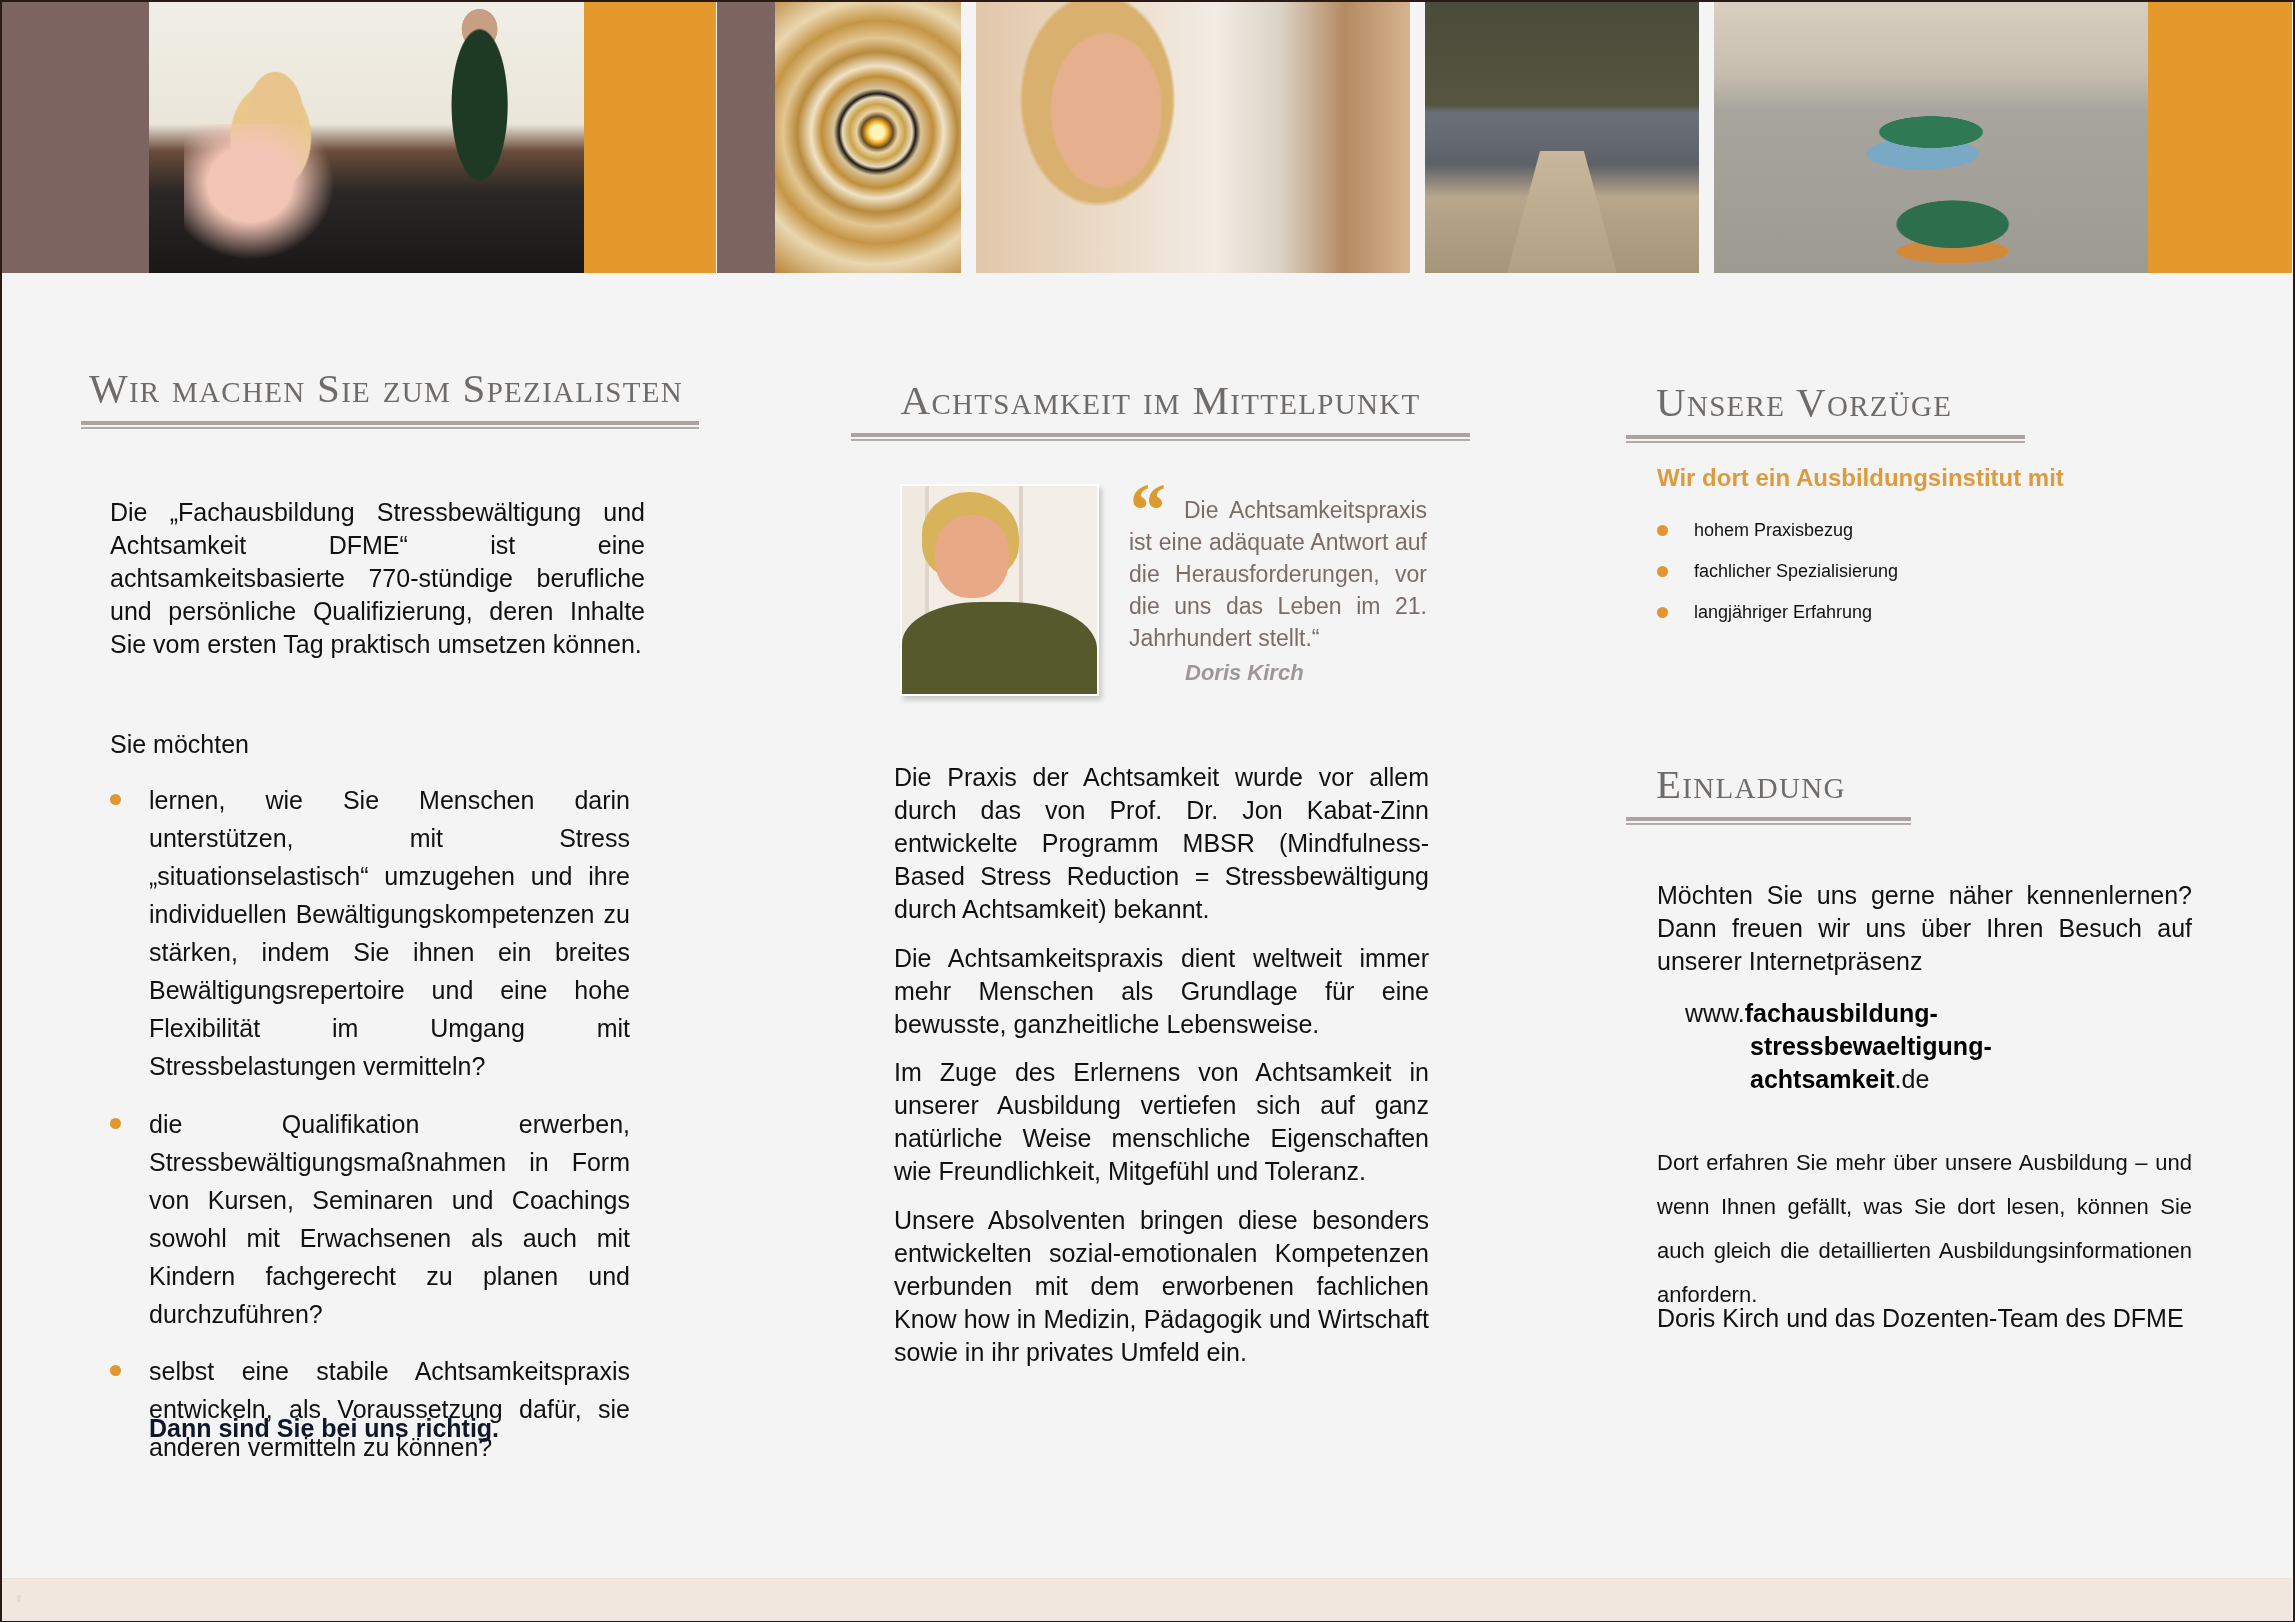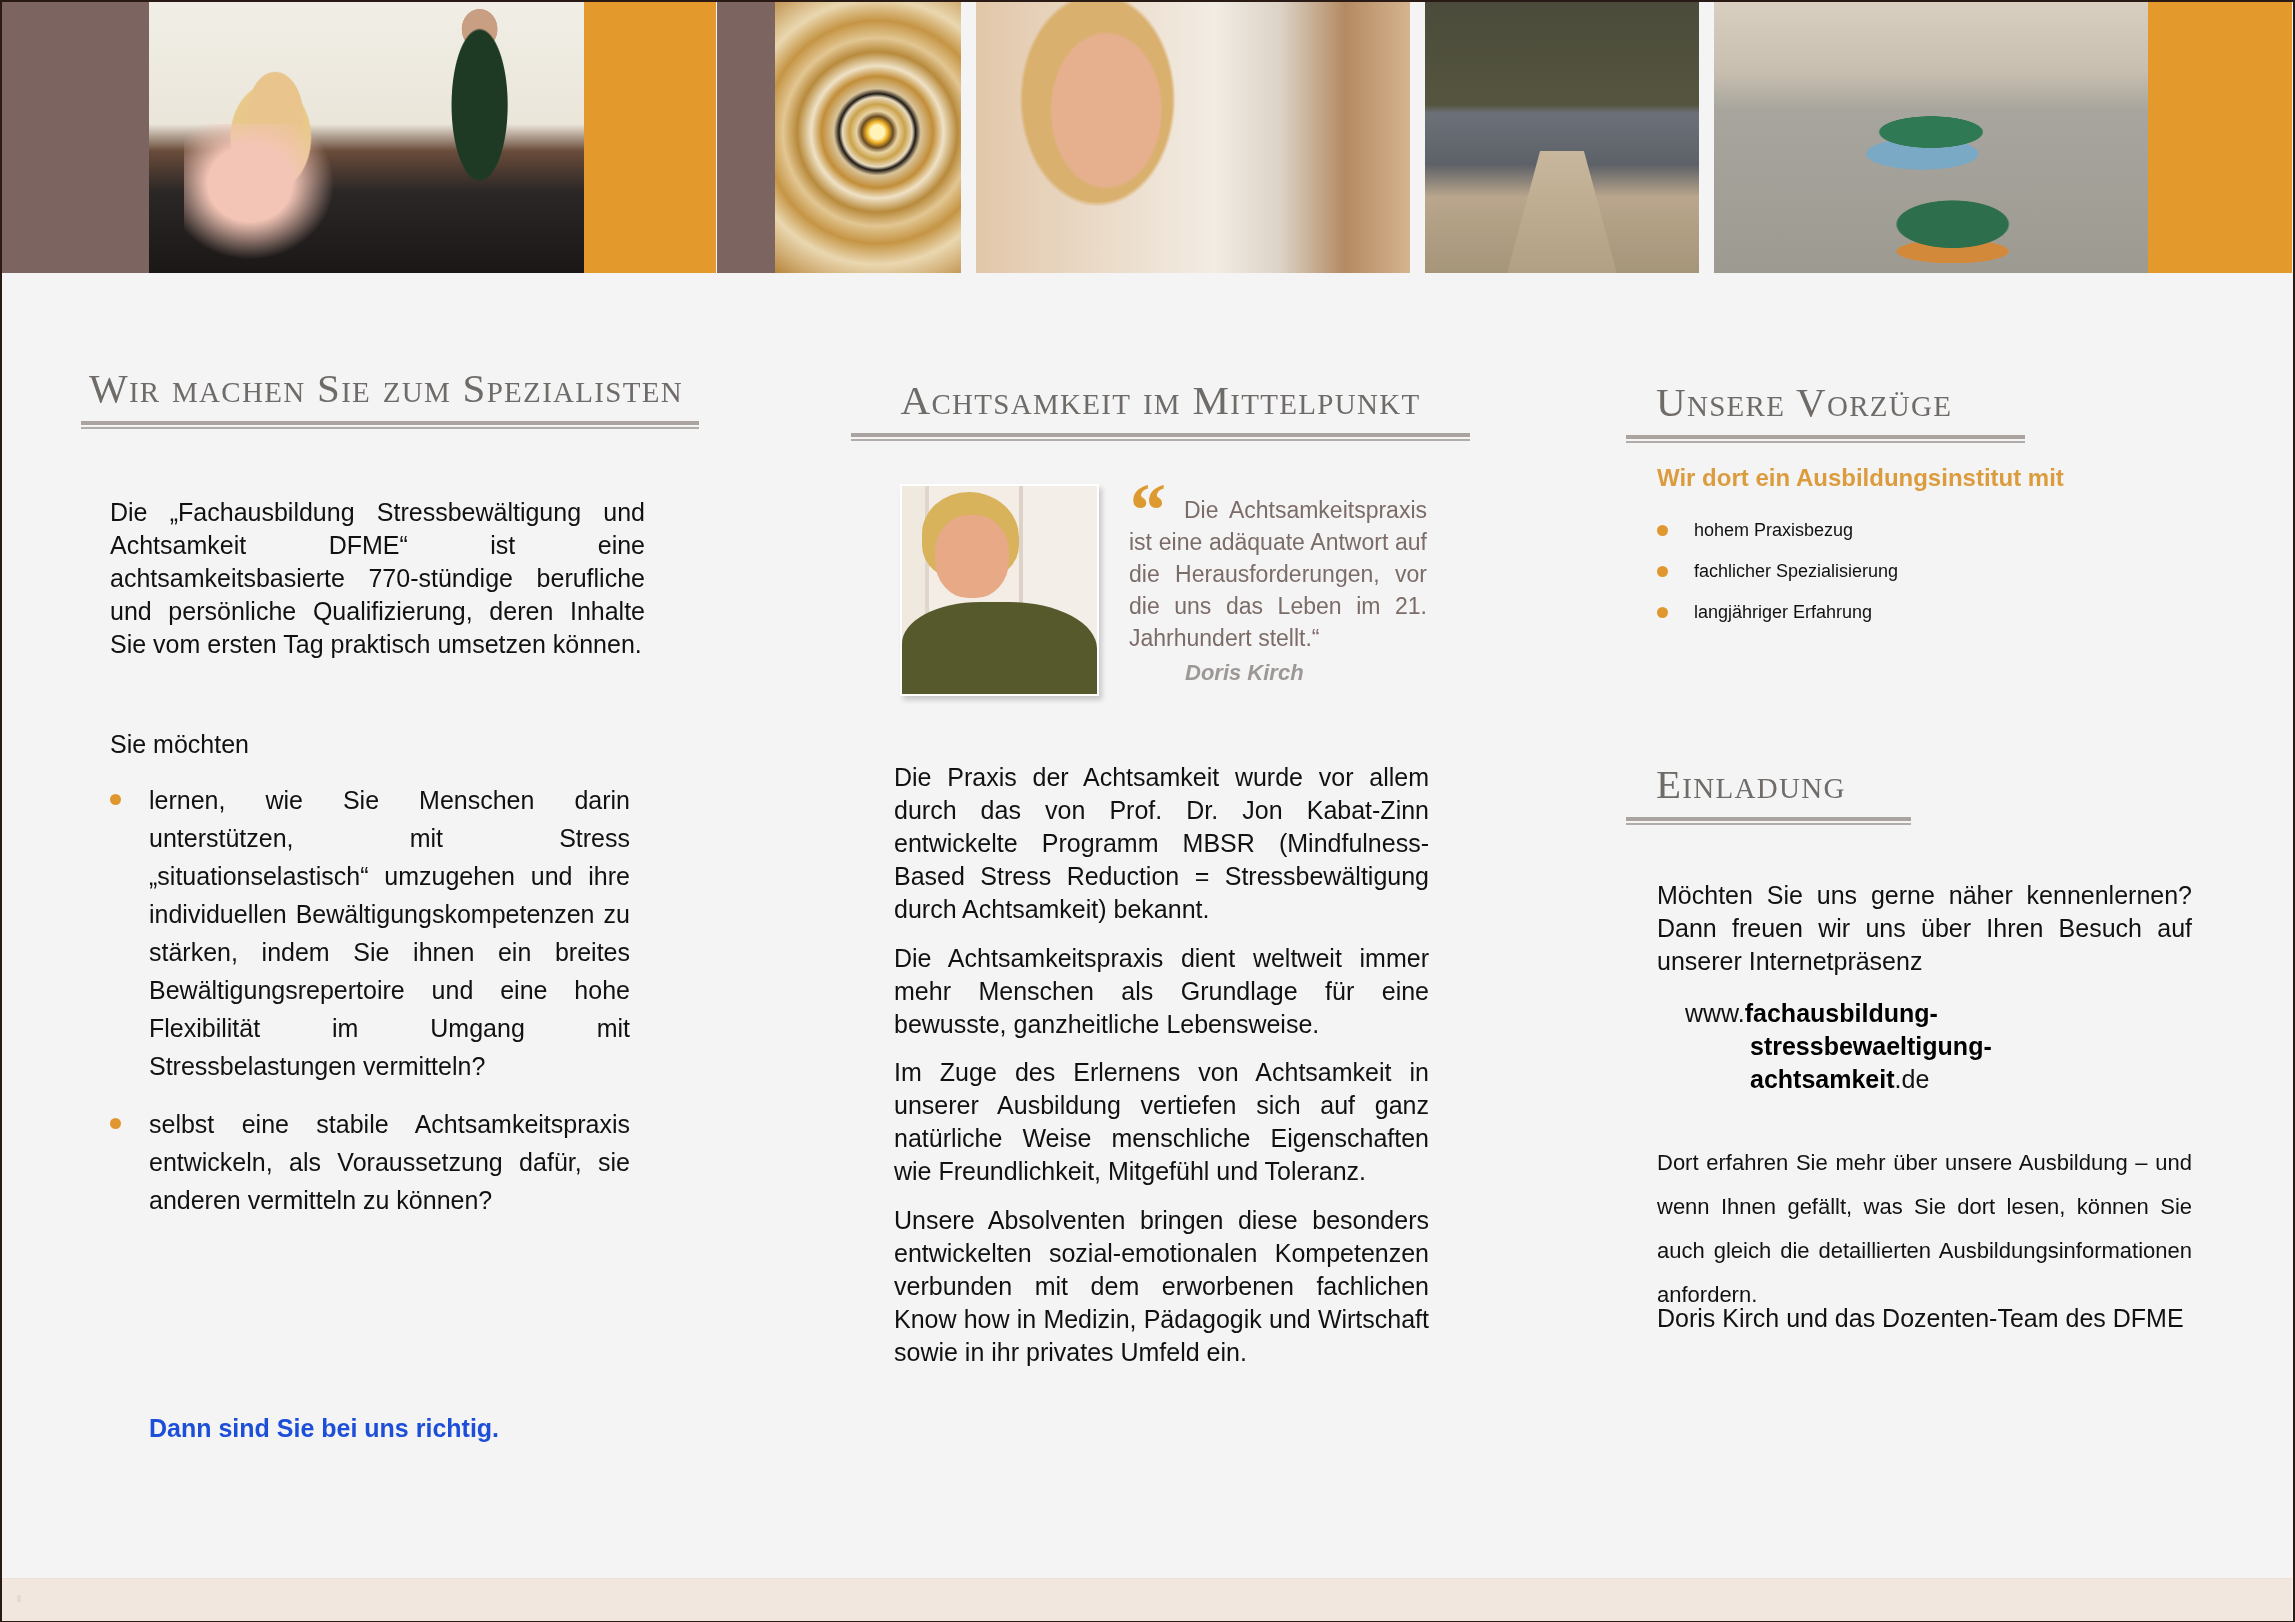--- a/index.html
+++ b/index.html
@@ -57,21 +57,21 @@
   .col-left { left: 79px; width: 618px; }
 
   .section-heading { font-family: "Liberation Serif", "DejaVu Serif", serif; color: #6e6b68; font-variant: small-caps; letter-spacing: 1.3px; font-size: 41px; line-height: 1; white-space: nowrap; }
   .rule { height: 5.2px; border-top: 4.6px solid #aaa39f; border-bottom: 2.6px solid #b1acaa; box-sizing: content-box; height: 2.6px; margin-top: 11.8px; }
 
   .left-intro { position: absolute; left: 108px; top: 494px; width: 535px; font-size: 25px; line-height: 33px; text-align: justify; }
   .left-lead { position: absolute; left: 108px; top: 728px; font-size: 25px; }
   .left-list { position: absolute; left: 108px; top: 779px; width: 520px; list-style: none; margin: 0; padding: 0; }
   .left-list li { position: relative; padding-left: 39px; font-size: 25px; line-height: 38px; text-align: justify; margin-bottom: 19.6px; }
   .bullet { position: absolute; left: 0; top: 13px; width: 11px; height: 11px; border-radius: 50%; background: #e0972f; }
-  .left-cta { position: absolute; left: 147px; top: 1412px; font-size: 25px; font-weight: bold; color: #1d4ed8; }
+  .left-cta { position: absolute; left: 147px; top: 1412px; font-size: 25px; font-weight: bold; color: #0f172a; }
 
   .mid-heading { position: absolute; left: 849px; top: 378px; width: 619px; }
   .mid-heading .section-heading { text-align: center; }
 
   .portrait { position: absolute; left: 898px; top: 482px; width: 195px; height: 208px;
     box-shadow: 2.6px 3.9px 5.2px rgba(0,0,0,0.18); background: #fff; border: 2px solid #fff; overflow: hidden; }
   .portrait-bg { position: absolute; inset: 0; background:
       linear-gradient(90deg, #f0e9e0 0 12%, #e0d6cc 12% 14%, #f3ede6 14% 60%, #ddd2c7 60% 62%, #f3eee8 62% 100%); }
   .portrait-hair { position: absolute; left: 10%; top: 3%; width: 50%; height: 42%; border-radius: 48% 52% 40% 40%; background: #d9b35c; }
   .portrait-face { position: absolute; left: 17%; top: 14%; width: 38%; height: 40%; border-radius: 45%; background: #e8a986; }
@@ -122,20 +122,21 @@
 
 <div class="col col-left">
   <div class="section-heading" style="padding-left:7.9px;">Wir machen Sie zum Spezialisten</div>
   <div class="rule"></div>
 </div>
 
 <div class="left-intro">Die „Fachausbildung Stressbewältigung und Achtsamkeit DFME“ ist eine achtsamkeitsbasierte 770-stündige berufliche und persönliche Qualifizierung, deren Inhalte Sie vom ersten Tag praktisch umsetzen können.</div>
 <div class="left-lead">Sie möchten</div>
 <ul class="left-list">
   <li><span class="bullet"></span><span>lernen, wie Sie Menschen darin unterstützen, mit Stress „situationselastisch“ umzugehen und ihre individuellen Bewältigungskompetenzen zu stärken, indem Sie ihnen ein breites Bewältigungsrepertoire und eine hohe Flexibilität im Umgang mit Stressbelastungen vermitteln?</span></li>
+  <li><span class="bullet"></span><span>die Qualifikation erwerben, Stressbewältigungsmaßnahmen in Form von Kursen, Seminaren und Coachings sowohl mit Erwachsenen als auch mit Kindern fachgerecht zu planen und durchzuführen?</span></li>
   <li><span class="bullet"></span><span>selbst eine stabile Achtsamkeitspraxis entwickeln, als Voraussetzung dafür, sie anderen vermitteln zu können?</span></li>
 </ul>
 <div class="left-cta">Dann sind Sie bei uns richtig.</div>
 
 <div class="mid-heading">
   <div class="section-heading">Achtsamkeit im Mittelpunkt</div>
   <div class="rule"></div>
 </div>
 
 <div class="portrait">

